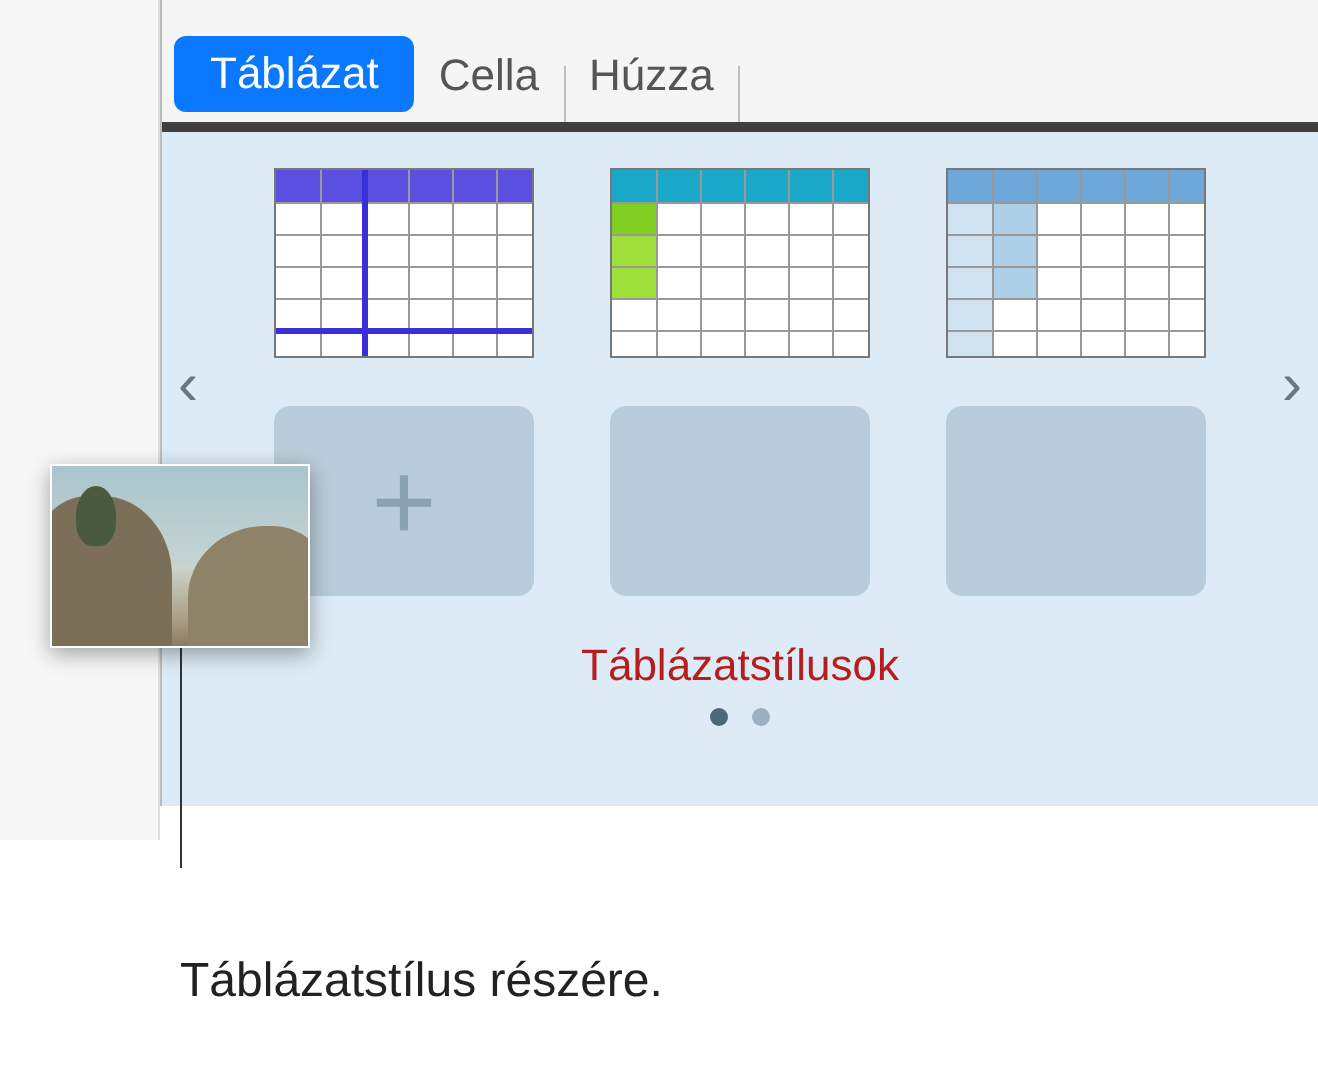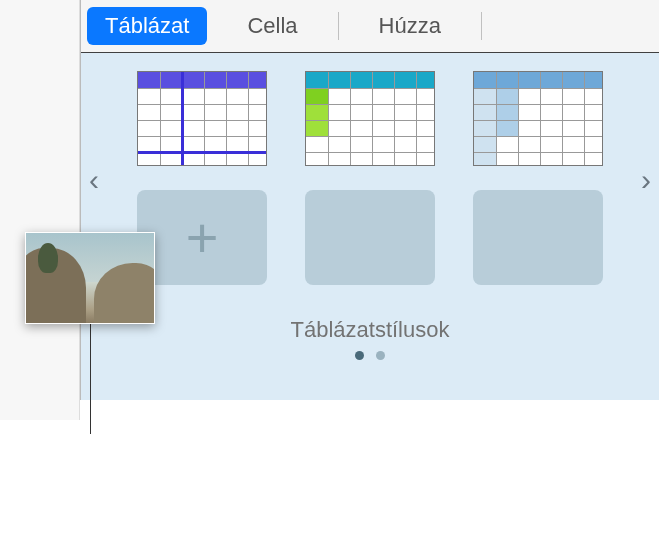--- a/index.html
+++ b/index.html
@@ -11,27 +11,27 @@
     }
     .panel {
       position: absolute;
       left: 80px; top: 0;
       width: 579px;
       background: #dcebf6;
       border-left: 1px solid #bbb;
     }
     .tabbar {
       display: flex;
-      align-items: center;
+      align-items: flex-end;
       background: #f5f5f5;
-      height: 53px;
-      border-bottom: 1px solid #404040;
+      height: 66px;
+      border-bottom: 5px solid #404040;
     }
     .tab {
-      padding: 10px 40px;
+      padding: 10px 12px;
       font-size: 22px;
       color: #555;
       cursor: pointer;
       white-space: nowrap;
     }
     .tab.active {
       background: #0a78ff;
       color: #fff;
       border-radius: 6px;
       margin: 5px 0 5px 6px;
@@ -88,22 +88,22 @@
       font-size: 30px;
       color: #6a7680;
       cursor: pointer;
       user-select: none;
     }
     .arrow.left { left: 8px; }
     .arrow.right { right: 8px; }
     .styles-label {
       text-align: center;
       font-size: 22px;
-      color: #737373;
-      margin-top: 32px;
+      color: #b91c1c;
+      margin-top: 22px;
     }
     .dots {
       display: flex;
       justify-content: center;
       gap: 12px;
       margin-top: 8px;
     }
     .dot {
       width: 9px; height: 9px; border-radius: 50%; background: #9ab2bf;
     }
@@ -229,13 +229,14 @@
   <div class="sky"></div>
   <div class="dune-left"></div>
   <div class="dune-right"></div>
   <div class="bush"></div>
 </div>
 
 <div class="callout-line"></div>
 
 <div class="caption">
   <br>
+  <span>Táblázatstílus részére.</span>
 </div>
 
 </body></html>

